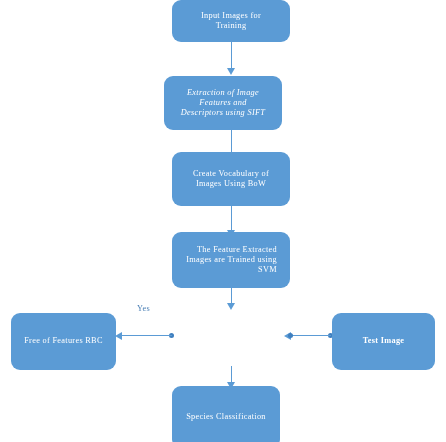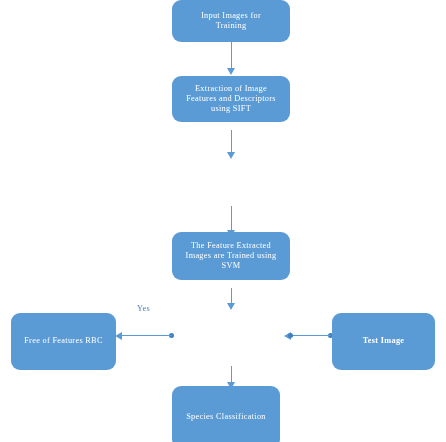--- a/index.html
+++ b/index.html
@@ -105,30 +105,33 @@
 <body>
 
 <div id="canvas">
 
   <div class="node" style="left:172px; top:0px; width:118px; height:42px;">
     <span>Input Images for Training</span>
   </div>
 
   <div class="v-arrow" style="left:230.5px; top:42px; height:27px;"></div>
 
-  <div class="node" style="left:172px; top:76px; width:118px; height:46px;">
+  <div class="node" style="left:164px; top:76px; width:118px; height:54px;font-style:italic;">
     <span>Extraction of Image Features and Descriptors using SIFT</span>
   </div>
 
   <div class="v-arrow" style="left:230.5px; top:130px; height:23px;"></div>
 
+  <div class="node" style="left:172px; top:152px; width:118px; height:54px;">
+    <span>Create Vocabulary of Images Using BoW</span>
+  </div>
 
   <div class="v-arrow" style="left:230.5px; top:206px; height:25px;"></div>
 
-  <div class="node" style="left:172px; top:232px; width:118px; height:48px;">
+  <div class="node" style="left:172px; top:232px; width:118px; height:56px;text-align:right;">
     <span>The Feature Extracted Images are Trained using SVM</span>
   </div>
 
   <div class="v-arrow" style="left:230.5px; top:288px; height:16px;"></div>
 
 
   <div class="conn-dot" style="left:169px; top:332.5px;"></div>
   <div class="h-arrow-left" style="left:122px; top:335px; width:50px;"></div>
   <div class="edge-label" style="left:137px; top:304px;text-align:right;">Yes</div>
 

